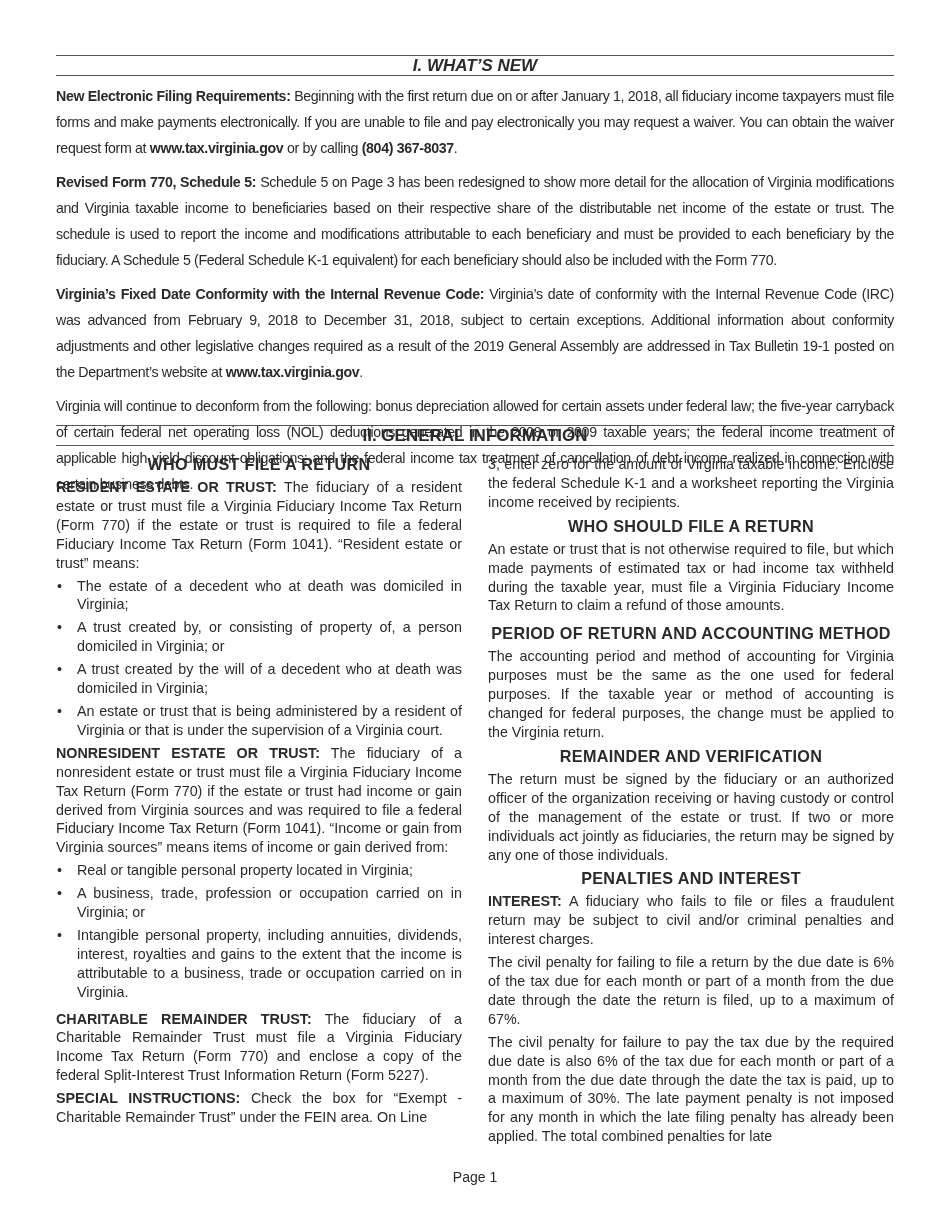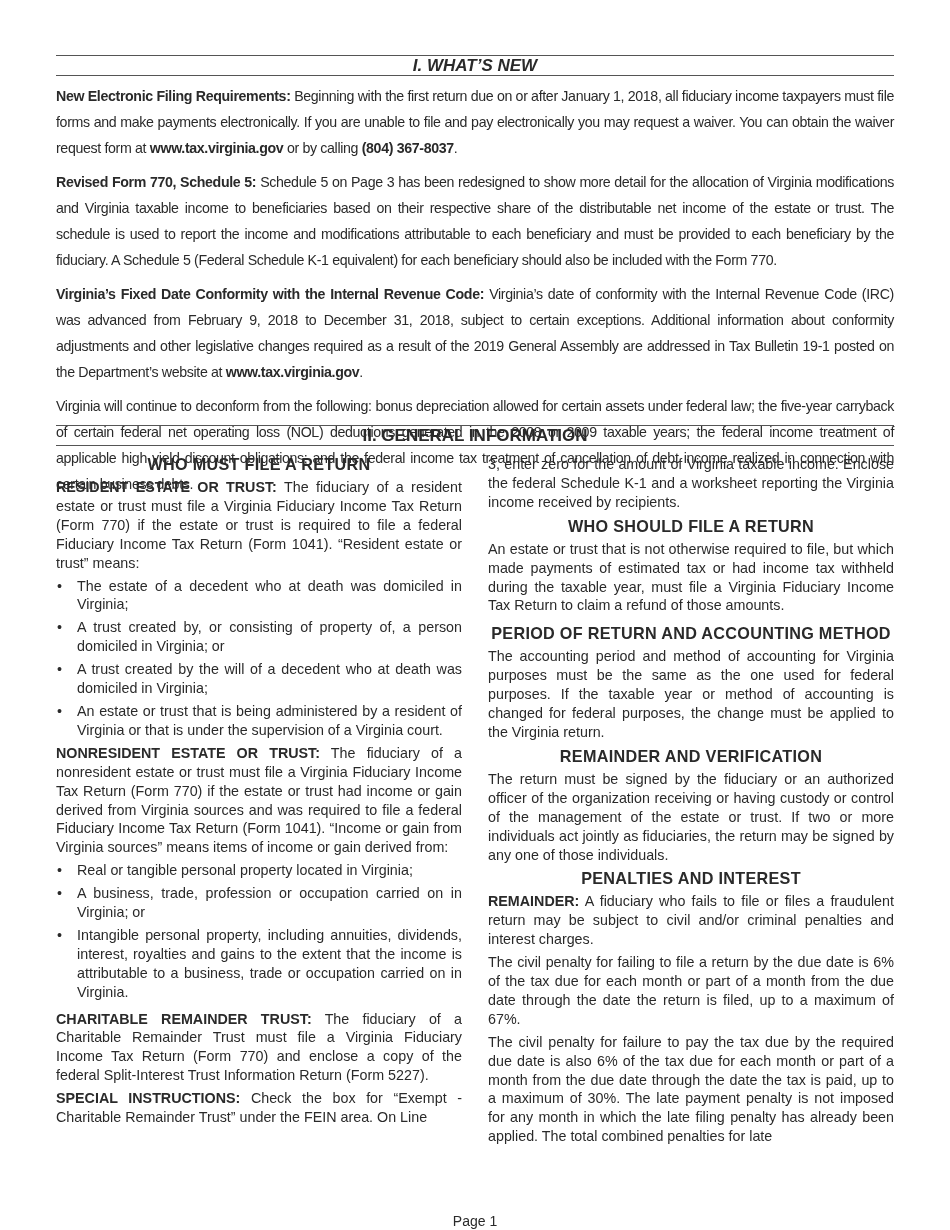--- a/index.html
+++ b/index.html
@@ -12,21 +12,21 @@
   .narrow { font-size: 14.2px; line-height: 26px; text-align: justify;
             transform-origin: 0 0; letter-spacing: -0.35px; }
   .narrow p { margin: 0 0 8px 0; }
   .narrow b { font-weight: bold; }
   .col { position: absolute; width: 406px; font-size: 14.3px; line-height: 18.9px; text-align: justify; }
   .col p { margin: 0 0 4px 0; }
   .col h3 { margin: 0 0 4px 0; font-size: 16.2px; line-height: 20px; font-weight: bold; letter-spacing: 0.3px; text-align: center; }
   .col ul { list-style: none; margin: 0 0 4px 0; padding: 0; }
   .col li { position: relative; padding-left: 21px; margin-bottom: 4px; }
   .col li::before { content: "•"; position: absolute; left: 1px; top: 0; }
-  .footer { position: absolute; top: 1169px; left: 0; width: 950px; text-align: center; font-size: 14px; margin-top: 44px; }
+  .footer { position: absolute; top: 1169px; left: 0; width: 950px; text-align: center; font-size: 14px; }
 </style>
 </head>
 <body>
 
 <div class="page">
 
   <div class="sec-head" style="top:55px;font-style:italic;">I. WHAT’S NEW</div>
 
   <div class="narrow" style="position:absolute; top:83px; left:0; width:838px;">
     <p><b>New Electronic Filing Requirements:</b><span> Beginning with the first return due on or after January 1, 2018, all fiduciary income taxpayers must file forms and make payments electronically.  If you are unable to file and pay electronically you may request a waiver.  You can obtain the waiver request form at </span><b>www.tax.virginia.gov</b><span> or by calling </span><b>(804) 367-8037</b><span>.</span></p>
@@ -58,19 +58,19 @@
 
   <div class="col" style="left:432px; top:455px;">
     <p>3, enter zero for the amount of Virginia taxable income. Enclose the federal Schedule K-1 and a worksheet reporting the Virginia income received by recipients.</p>
     <h3>WHO SHOULD FILE A RETURN</h3>
     <p style="margin-bottom:8px;">An estate or trust that is not otherwise required to file, but which made payments of estimated tax or had income tax withheld during the taxable year, must file a Virginia Fiduciary Income Tax Return to claim a refund of those amounts.</p>
     <h3>PERIOD OF RETURN AND ACCOUNTING METHOD</h3>
     <p>The accounting period and method of accounting for Virginia purposes must be the same as the one used for federal purposes. If the taxable year or method of accounting is changed for federal purposes, the change must be applied to the Virginia return.</p>
     <h3>REMAINDER AND VERIFICATION</h3>
     <p>The return must be signed by the fiduciary or an authorized officer of the organization receiving or having custody or control of the management of the estate or trust. If two or more individuals act jointly as fiduciaries, the return may be signed by any one of those individuals.</p>
     <h3>PENALTIES AND INTEREST</h3>
-    <p><b>REMAINDER:</b><span> A fiduciary who fails to file or files a fraudulent return may be subject to civil and/or criminal penalties and interest charges.</span></p>
+    <p><b>INTEREST:</b><span> A fiduciary who fails to file or files a fraudulent return may be subject to civil and/or criminal penalties and interest charges.</span></p>
     <p>The civil penalty for failing to file a return by the due date is 6% of the tax due for each month or part of a month from the due date through the date the return is filed, up to a maximum of 67%.</p>
     <p>The civil penalty for failure to pay the tax due by the required due date is also 6% of the tax due for each month or part of a month from the due date through the date the tax is paid, up to a maximum of 30%. The late payment penalty is not imposed for any month in which the late filing penalty has already been applied. The total combined penalties for late</p>
   </div>
 </div>
 
 <div class="footer">Page 1</div>
 
 </body></html>

